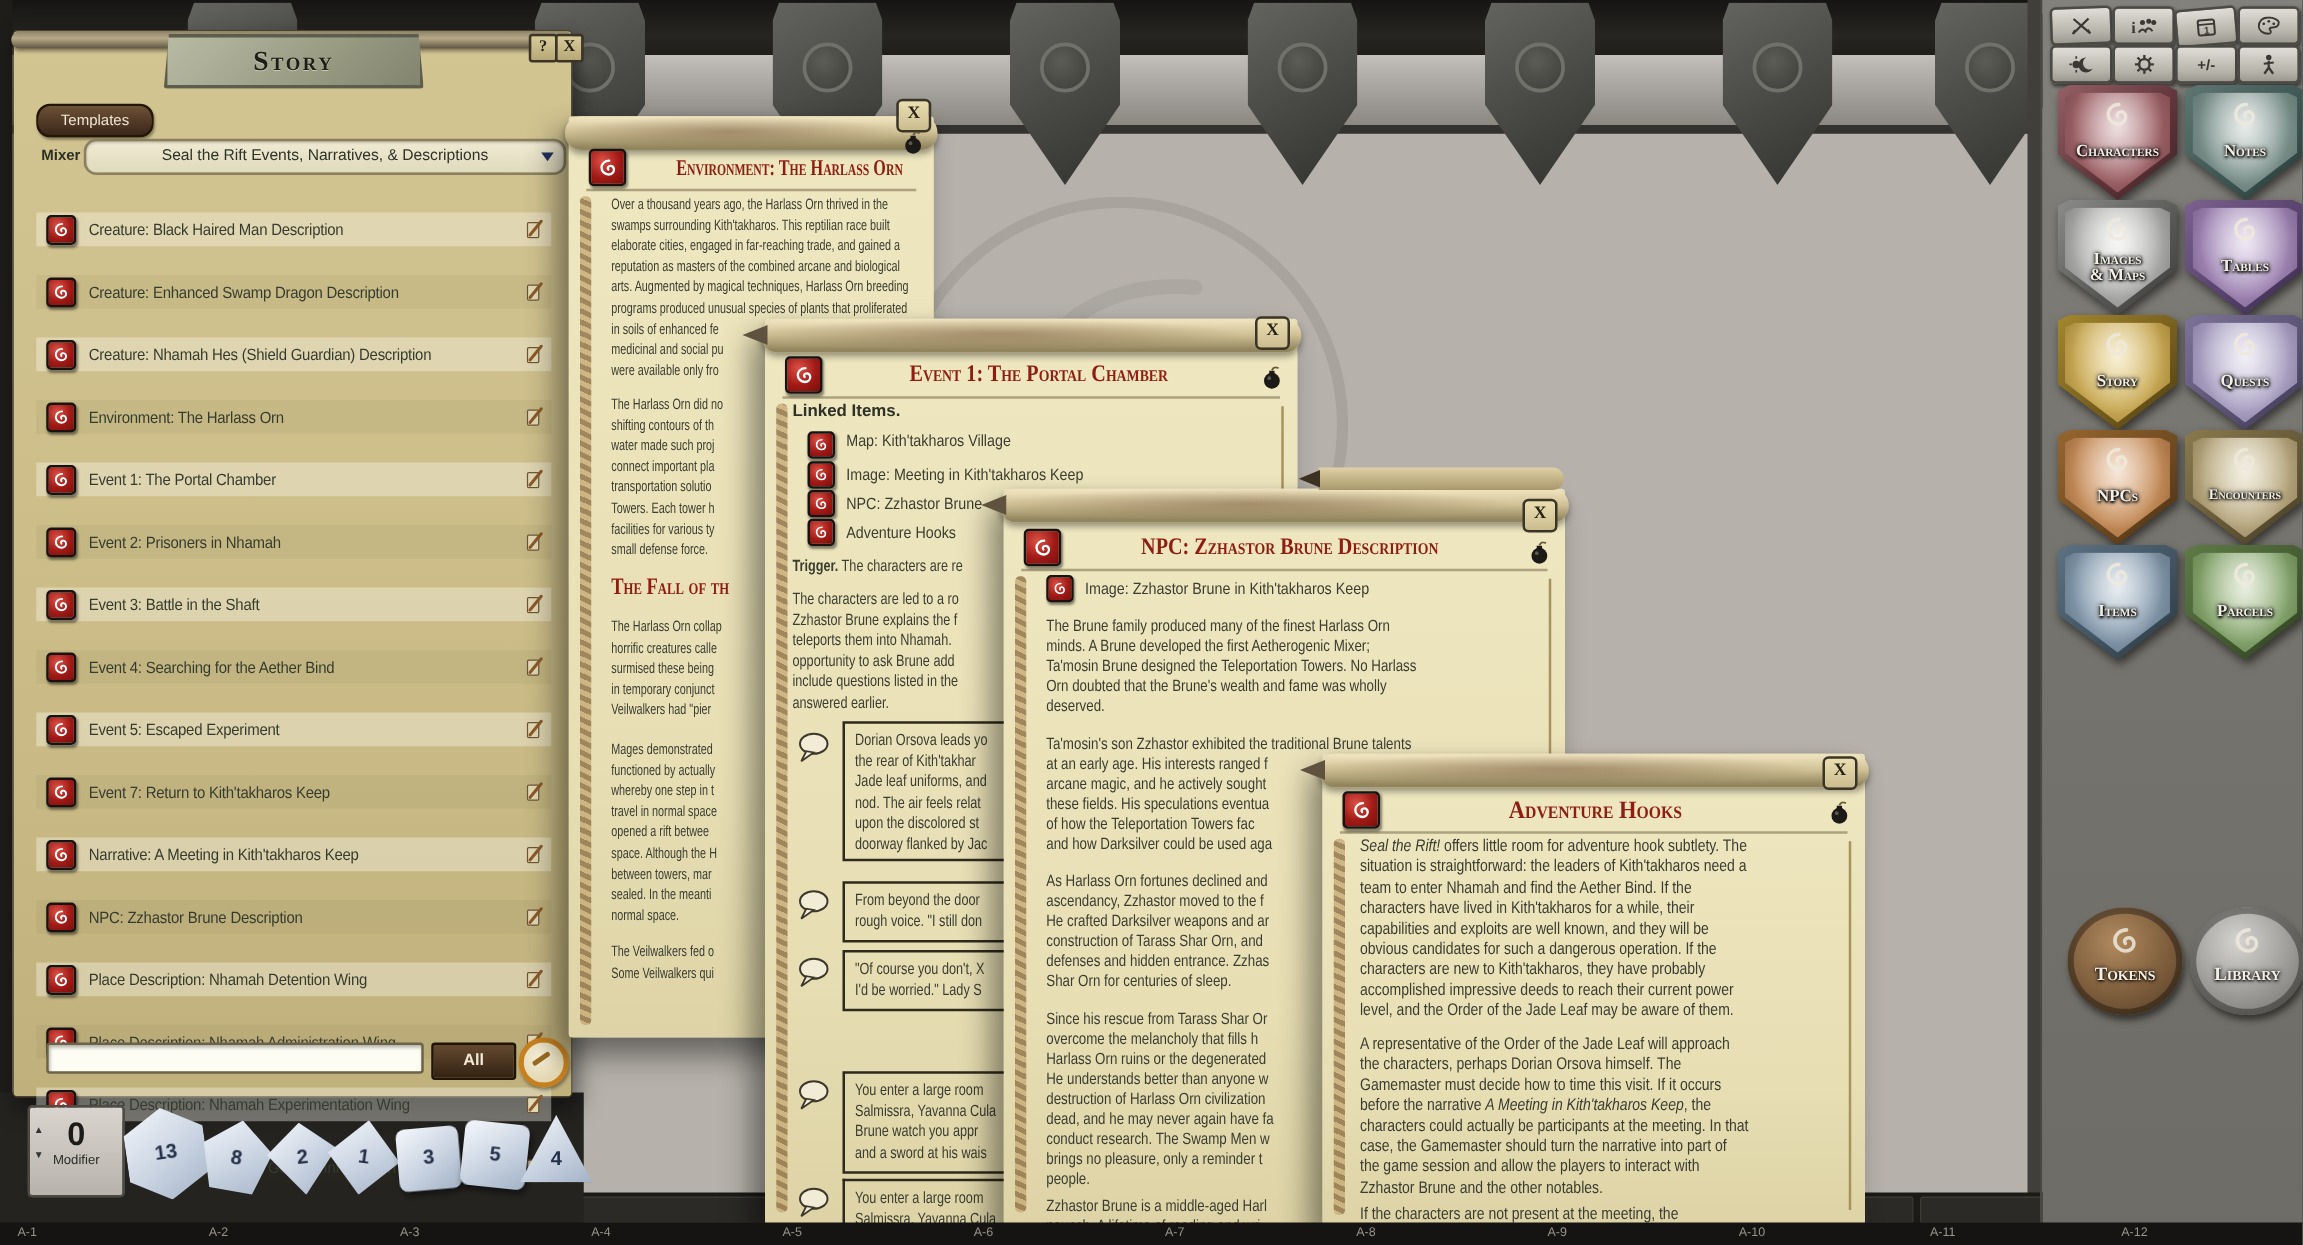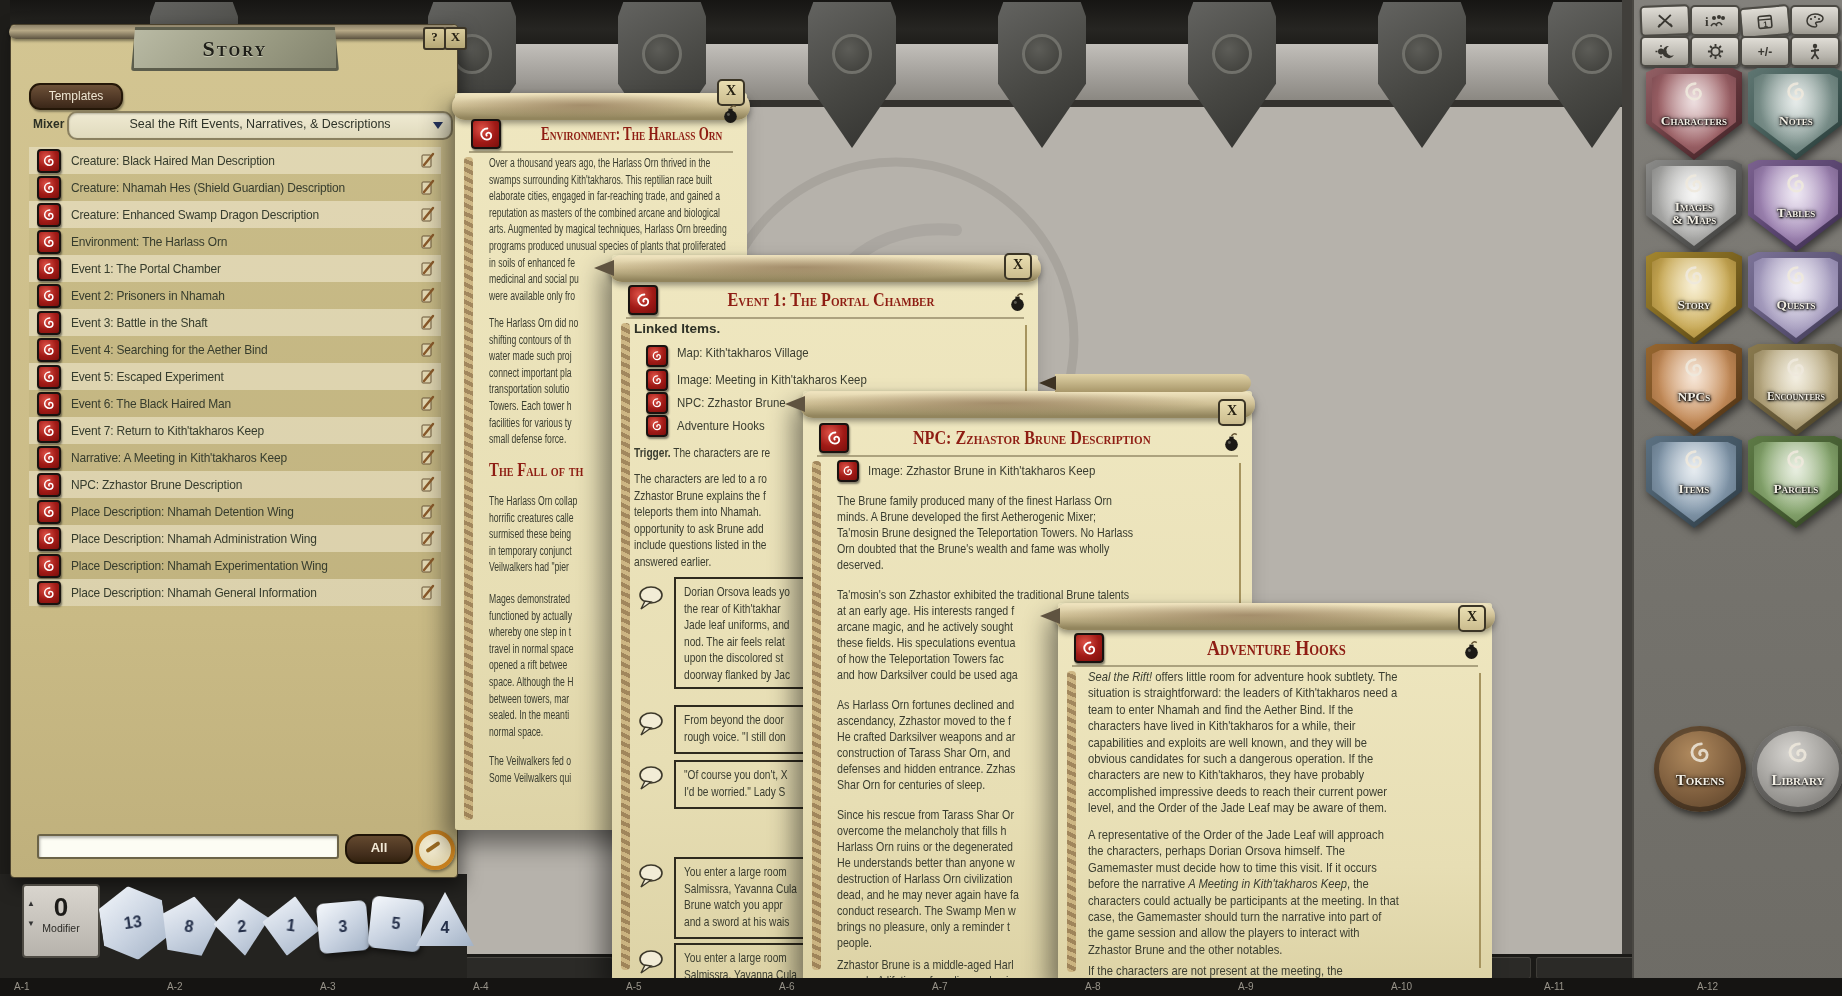--- a/index.html
+++ b/index.html
@@ -49,34 +49,34 @@
   .tmpl{position:absolute;left:18px;top:58px;width:90px;height:23px;
         background:linear-gradient(#6d5138,#4a3322 70%,#3a2718);border:2px solid #241708;border-radius:11px;
         color:#efe6d2;font-size:12px;text-align:center;line-height:22px;box-shadow:1px 2px 2px rgba(0,0,0,.35);}
   .grouplbl{position:absolute;left:22px;top:92px;font-size:12px;font-weight:bold;color:#2c3024;}
   .groupfld{position:absolute;left:56px;top:86px;width:382px;height:25px;
         background:linear-gradient(#efead2,#e0dabd);border:2px solid #8a8060;border-radius:10px;
         font-size:12.5px;color:#2e3328;text-align:center;line-height:23px;box-shadow:inset 0 1px 2px rgba(0,0,0,.25);}
   .grouparrow{position:absolute;right:8px;top:9px;width:0;height:0;
         border-left:5px solid transparent;border-right:5px solid transparent;border-top:7px solid #24335e;}
   .list{position:absolute;left:18px;top:122px;width:412px;}
-  .row{position:relative;height:27px;display:flex;align-items:center;}
+  .row{position:relative;height:27px;display:flex;align-items:center;margin-top:23px;}
   .row:nth-child(odd){background:rgba(250,248,236,.38);}
   .row:nth-child(even){background:rgba(60,50,20,.05);}
   .row .lab{margin-left:10px;font-size:13px;color:#363c2d;letter-spacing:-.2px;
         transform:scaleX(.92);transform-origin:0 50%;white-space:nowrap;}
   .dragon{background:radial-gradient(circle at 35% 30%,#dd5146,#a01a16 55%,#7a0f0c);
         border:2px solid #181310;border-radius:4px;box-shadow:1px 2px 2px rgba(0,0,0,.45);
         display:flex;align-items:center;justify-content:center;flex:none;}
   .d20i{width:20px;height:20px;margin-left:8px;}
   .scribe{position:absolute;right:6px;top:5px;}
   .searchin{position:absolute;left:26px;top:809px;width:302px;height:25px;border:2px solid #6b6347;
         border-radius:3px;background:#fdfdf4;box-shadow:inset 1px 2px 3px rgba(0,0,0,.3);font-size:13px;padding:0 6px;box-sizing:border-box;}
   .allbtn{position:absolute;left:334px;top:809px;width:64px;height:26px;
-        background:linear-gradient(#64492f,#432e1c 70%,#33220f);border:2px solid #1f1406;border-radius:13px;
+        background:linear-gradient(#64492f,#432e1c 70%,#33220f);border:2px solid #1f1406;border-radius:3px;
         color:#f2e9d6;font-size:13px;font-weight:bold;text-align:center;line-height:24px;}
   .pencilbtn{position:absolute;left:404px;top:805px;width:32px;height:32px;border-radius:50%;
         background:radial-gradient(circle at 40% 35%,#f7f1da,#e4d9b4 65%);border:4px solid #c7801f;box-shadow:1px 2px 3px rgba(0,0,0,.4);}
   .pencilbtn i{position:absolute;left:6px;top:11px;width:16px;height:4px;background:#9a6a22;transform:rotate(-35deg);border-radius:2px;}
 
   
   .modbox{position:absolute;left:22px;top:884px;width:74px;height:70px;z-index:35;
         background:linear-gradient(#d9d5ce,#b7b3ac);border:2px solid #4e4b44;border-radius:4px;text-align:center;}
   .modbox .v{font:bold 26px/30px "Liberation Sans",sans-serif;color:#1c1b18;margin-top:6px;}
   .modbox .t{font-size:10.5px;color:#2c2b27;}
@@ -266,44 +266,44 @@
               <rect x="1" y="3" width="9" height="12" rx="1" fill="#e3d8b2" stroke="#6b5738"></rect>
               <path d="M3 13 L12 2" stroke="#8a5a2a" stroke-width="2.4" stroke-linecap="round"></path>
             </svg></span>
         </div>
       <div class="row">
           <span class="dragon d20i">
             <svg width="14" height="14" viewBox="0 0 20 20" stroke="#fff">
               <use href="#swirl"></use>
             </svg>
           </span>
+          <span class="lab">Creature: Enhanced Swamp Dragon Description</span>
+          <span class="scribe"><svg width="14" height="16" viewBox="0 0 14 16">
+              <rect x="1" y="3" width="9" height="12" rx="1" fill="#e3d8b2" stroke="#6b5738"></rect>
+              <path d="M3 13 L12 2" stroke="#8a5a2a" stroke-width="2.4" stroke-linecap="round"></path>
+            </svg></span>
+        </div>
+      <div class="row">
+          <span class="dragon d20i">
+            <svg width="14" height="14" viewBox="0 0 20 20" stroke="#fff">
+              <use href="#swirl"></use>
+            </svg>
+          </span>
           <span class="lab">Creature: Nhamah Hes (Shield Guardian) Description</span>
           <span class="scribe"><svg width="14" height="16" viewBox="0 0 14 16">
               <rect x="1" y="3" width="9" height="12" rx="1" fill="#e3d8b2" stroke="#6b5738"></rect>
               <path d="M3 13 L12 2" stroke="#8a5a2a" stroke-width="2.4" stroke-linecap="round"></path>
             </svg></span>
         </div>
       <div class="row">
           <span class="dragon d20i">
             <svg width="14" height="14" viewBox="0 0 20 20" stroke="#fff">
               <use href="#swirl"></use>
             </svg>
           </span>
-          <span class="lab">Creature: Enhanced Swamp Dragon Description</span>
-          <span class="scribe"><svg width="14" height="16" viewBox="0 0 14 16">
-              <rect x="1" y="3" width="9" height="12" rx="1" fill="#e3d8b2" stroke="#6b5738"></rect>
-              <path d="M3 13 L12 2" stroke="#8a5a2a" stroke-width="2.4" stroke-linecap="round"></path>
-            </svg></span>
-        </div>
-      <div class="row">
-          <span class="dragon d20i">
-            <svg width="14" height="14" viewBox="0 0 20 20" stroke="#fff">
-              <use href="#swirl"></use>
-            </svg>
-          </span>
           <span class="lab">Environment: The Harlass Orn</span>
           <span class="scribe"><svg width="14" height="16" viewBox="0 0 14 16">
               <rect x="1" y="3" width="9" height="12" rx="1" fill="#e3d8b2" stroke="#6b5738"></rect>
               <path d="M3 13 L12 2" stroke="#8a5a2a" stroke-width="2.4" stroke-linecap="round"></path>
             </svg></span>
         </div>
       <div class="row">
           <span class="dragon d20i">
             <svg width="14" height="14" viewBox="0 0 20 20" stroke="#fff">
               <use href="#swirl"></use>
@@ -351,32 +351,20 @@
               <path d="M3 13 L12 2" stroke="#8a5a2a" stroke-width="2.4" stroke-linecap="round"></path>
             </svg></span>
         </div>
       <div class="row">
           <span class="dragon d20i">
             <svg width="14" height="14" viewBox="0 0 20 20" stroke="#fff">
               <use href="#swirl"></use>
             </svg>
           </span>
           <span class="lab">Event 5: Escaped Experiment</span>
-          <span class="scribe"><svg width="14" height="16" viewBox="0 0 14 16">
-              <rect x="1" y="3" width="9" height="12" rx="1" fill="#e3d8b2" stroke="#6b5738"></rect>
-              <path d="M3 13 L12 2" stroke="#8a5a2a" stroke-width="2.4" stroke-linecap="round"></path>
-            </svg></span>
-        </div>
-      <div class="row">
-          <span class="dragon d20i">
-            <svg width="14" height="14" viewBox="0 0 20 20" stroke="#fff">
-              <use href="#swirl"></use>
-            </svg>
-          </span>
-          <span class="lab">Event 6: The Black Haired Man</span>
           <span class="scribe"><svg width="14" height="16" viewBox="0 0 14 16">
               <rect x="1" y="3" width="9" height="12" rx="1" fill="#e3d8b2" stroke="#6b5738"></rect>
               <path d="M3 13 L12 2" stroke="#8a5a2a" stroke-width="2.4" stroke-linecap="round"></path>
             </svg></span>
         </div>
       <div class="row">
           <span class="dragon d20i">
             <svg width="14" height="14" viewBox="0 0 20 20" stroke="#fff">
               <use href="#swirl"></use>
             </svg>

